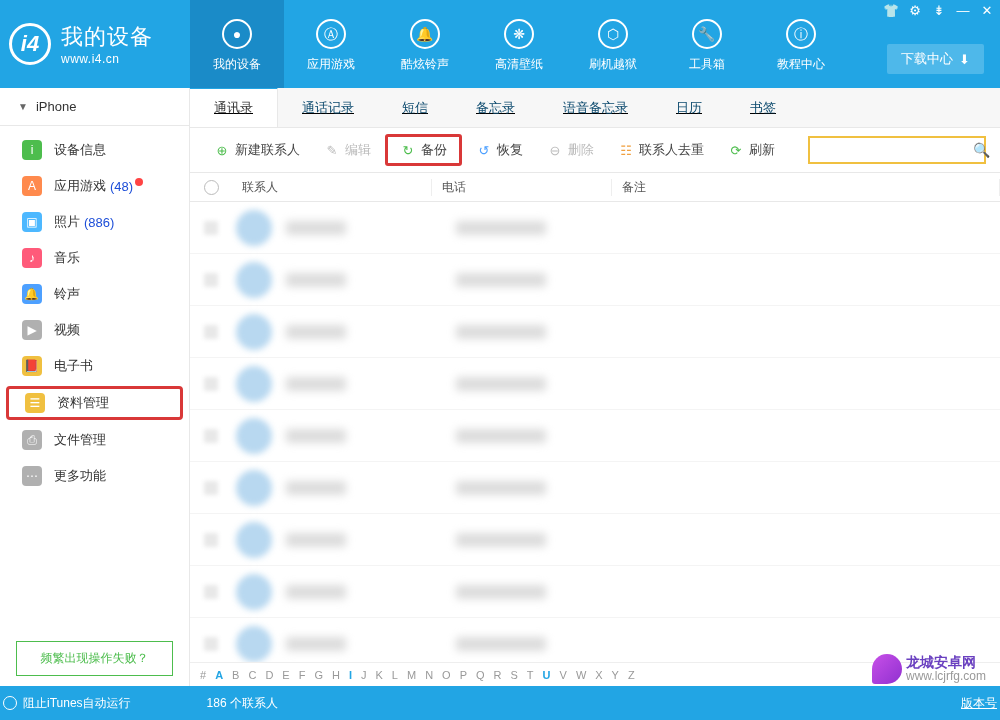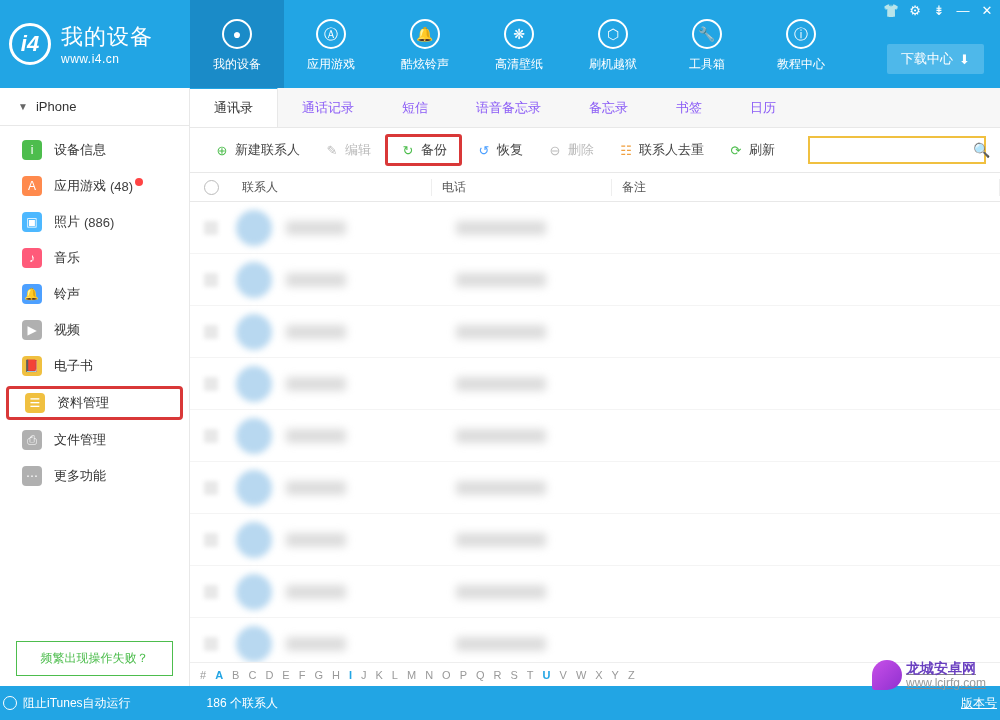--- a/index.html
+++ b/index.html
@@ -24,28 +24,28 @@
 
 .main { display: flex; height: 598px; }
 .sidebar { width: 190px; border-right: 1px solid #e8e8e8; display: flex; flex-direction: column; }
 .device-header { height: 38px; display: flex; align-items: center; padding: 0 18px; border-bottom: 1px solid #e8e8e8; font-size: 13px; color: #333; cursor: pointer; }
 .chevron { margin-right: 8px; font-size: 10px; color: #666; }
 
 .sidebar-items { flex: 1; padding-top: 6px; }
 .sidebar-item { height: 36px; display: flex; align-items: center; padding: 0 22px; font-size: 13px; color: #333; cursor: pointer; }
 .sidebar-item.highlighted { border: 3px solid #d93838; border-radius: 4px; margin: 2px 6px; padding: 0 16px; height: 34px; }
 .side-icon { width: 20px; height: 20px; margin-right: 12px; display: flex; align-items: center; justify-content: center; border-radius: 4px; font-size: 12px; color: #fff; }
-.side-count { color: #404040; margin-left: 4px; }
+.side-count { color: #1d4ed8; margin-left: 4px; }
 .red-dot { width: 8px; height: 8px; background: #ff4444; border-radius: 50%; margin-left: 2px; margin-top: -8px; }
 
 .help-link { margin: 10px 16px; padding: 8px; border: 1px solid #4dbd4d; color: #4dbd4d; font-size: 12px; text-align: center; cursor: pointer; }
 
 .content { flex: 1; display: flex; flex-direction: column; }
-.sub-tabs { height: 40px; display: flex; border-bottom: 1px solid #e8e8e8; background: #f7f7f7; }
-.sub-tab { padding: 0 24px; display: flex; align-items: center; font-size: 13px; color: #8b5cf6; cursor: pointer; }
+.sub-tabs { height: 40px; display: flex; border-bottom: 1px solid #e8e8e8; background: #f7f7f7; text-decoration: underline; }
+.sub-tab { padding: 0 24px; display: flex; align-items: center; font-size: 13px; color: #0c4a6e; cursor: pointer; }
 .sub-tab.active { background: #fff; color: #333; border-top: 2px solid #22a5e4; margin-top: -1px; border-right: 1px solid #e8e8e8; }
 
 .toolbar { height: 44px; display: flex; align-items: center; padding: 0 14px; gap: 4px; }
 .tool-btn { display: flex; align-items: center; gap: 5px; padding: 4px 10px; font-size: 13px; color: #444; cursor: pointer; border-radius: 3px; }
 .tool-btn.highlighted { border: 3px solid #d93838; padding: 4px 12px; }
 .tool-btn.disabled { color: #bbb; }
 .tool-icon { width: 16px; height: 16px; display: flex; align-items: center; justify-content: center; }
 .search-box { margin-left: auto; width: 178px; height: 28px; border: 2px solid #f0c040; display: flex; align-items: center; padding: 0 8px; }
 .search-box input { flex: 1; border: none; outline: none; font-size: 12px; }
 .search-icon { color: #ccc; font-size: 14px; }
@@ -70,21 +70,21 @@
 .alpha-index { height: 24px; display: flex; align-items: center; padding: 0 10px; gap: 9px; font-size: 11px; color: #999; border-top: 1px solid #eee; }
 .alpha-index span { cursor: pointer; }
 .alpha-index span.hl { color: #22a5e4; font-weight: bold; }
 
 .footer { height: 34px; background: #22a5e4; display: flex; align-items: center; color: #fff; font-size: 12px; padding: 0 3px; }
 .footer-left { display: flex; align-items: center; gap: 6px; }
 .footer-circle { width: 14px; height: 14px; border: 1.5px solid #fff; border-radius: 50%; }
 .footer-center { margin-left: 76px; }
 .footer-right { margin-left: auto; text-decoration: underline; }
 
-.watermark { position: absolute; bottom: 30px; right: 8px; width: 120px; height: 42px; display:flex; align-items:flex-end; gap:4px; font-size: 14px; color: #888; pointer-events: none; text-decoration: underline; }
+.watermark { position: absolute; bottom: 30px; right: 8px; width: 120px; height: 42px; display:flex; align-items:center; gap:4px; font-size: 14px; color: #888; pointer-events: none; }
 .watermark .wm-logo { width: 30px; height: 30px; background: linear-gradient(135deg,#c850e8,#9030d0); border-radius: 50% 50% 50% 10%; }
 .watermark .wm-text { display:flex; flex-direction:column; line-height:1.1; }
 .watermark .wm-cn { color:#6a40c0; font-weight:bold; }
 .watermark .wm-url { font-size:12px; color:#999; }
 </style>
 </head>
 <body>
 
 <div class="header">
   <div class="logo-area">
@@ -224,24 +224,24 @@
         </div>
       </div>
     <div class="help-link">频繁出现操作失败？</div>
   </div>
 
   <div class="content">
     <div class="sub-tabs" id="sub-tabs">
         <div class="sub-tab active">通讯录</div>
         <div class="sub-tab">通话记录</div>
         <div class="sub-tab">短信</div>
+        <div class="sub-tab">备忘录</div>
         <div class="sub-tab">语音备忘录</div>
-        <div class="sub-tab">备忘录</div>
+        <div class="sub-tab">日历</div>
         <div class="sub-tab">书签</div>
-        <div class="sub-tab">日历</div>
       </div>
 
     <div class="toolbar">
       <div class="tool-btn">
         <span class="tool-icon" style="color:#4dbd4d">⊕</span>
         <span>新建联系人</span>
       </div>
       <div class="tool-btn disabled">
         <span class="tool-icon">✎</span>
         <span>编辑</span>

